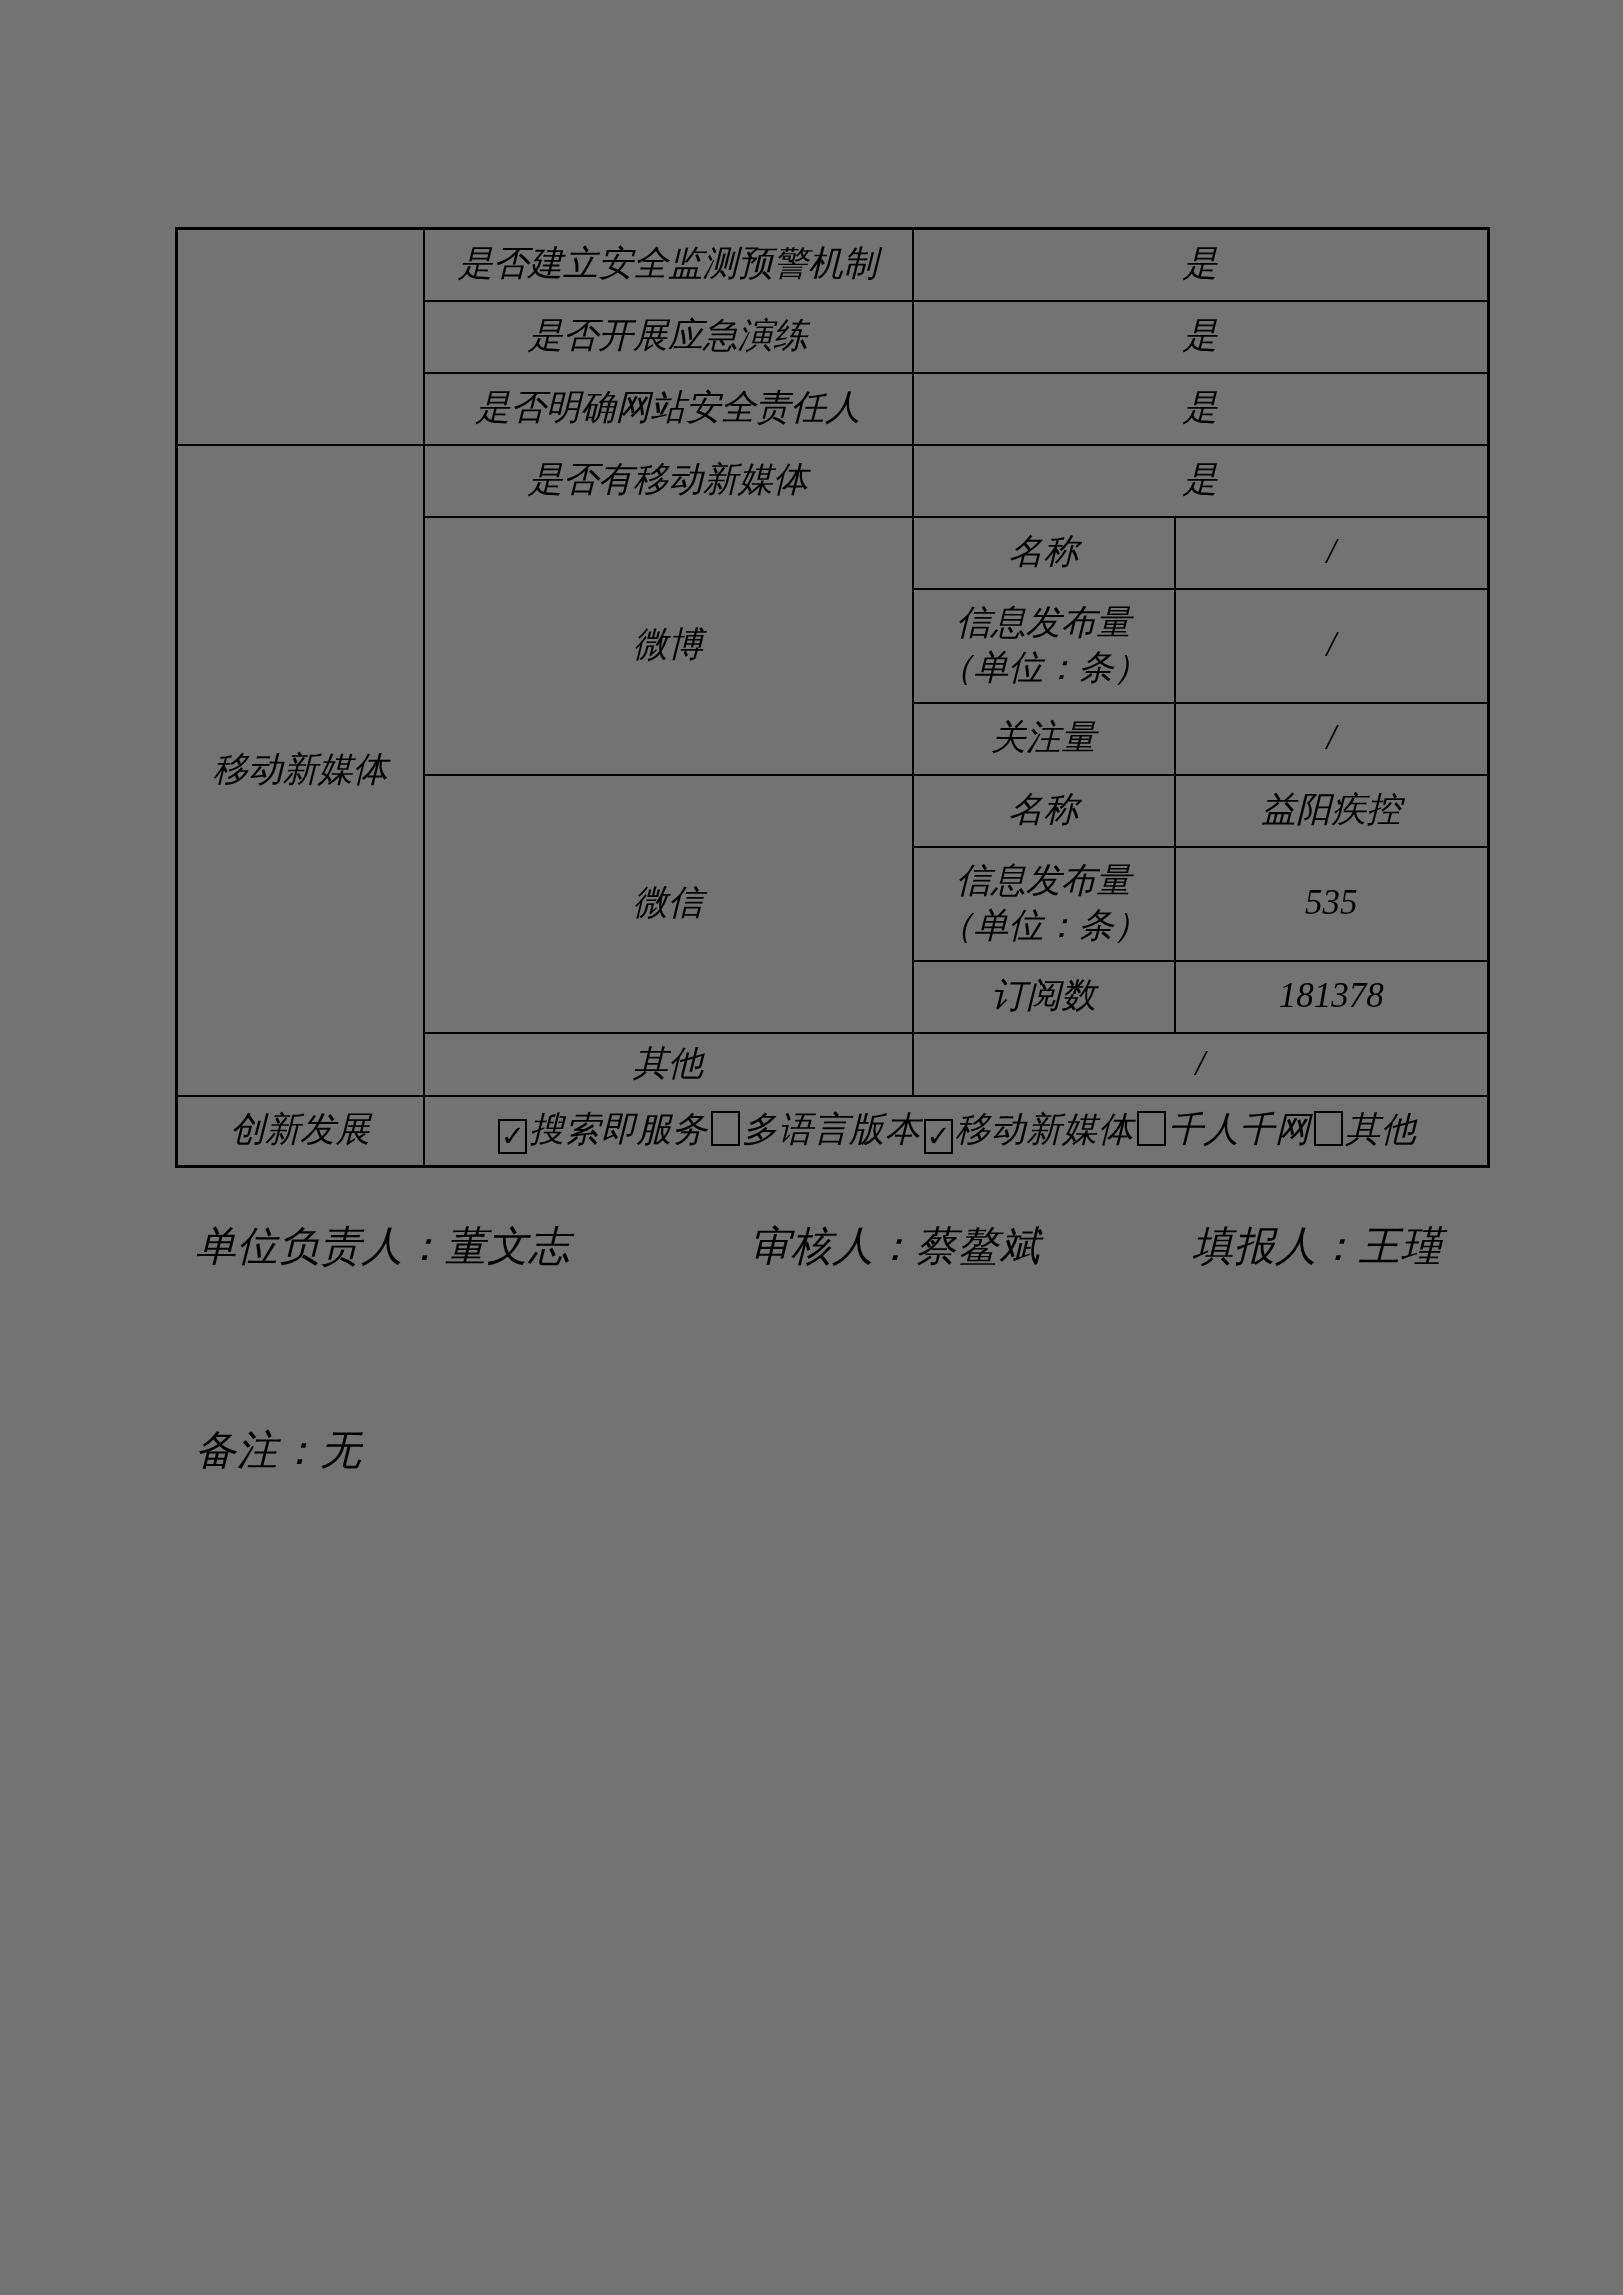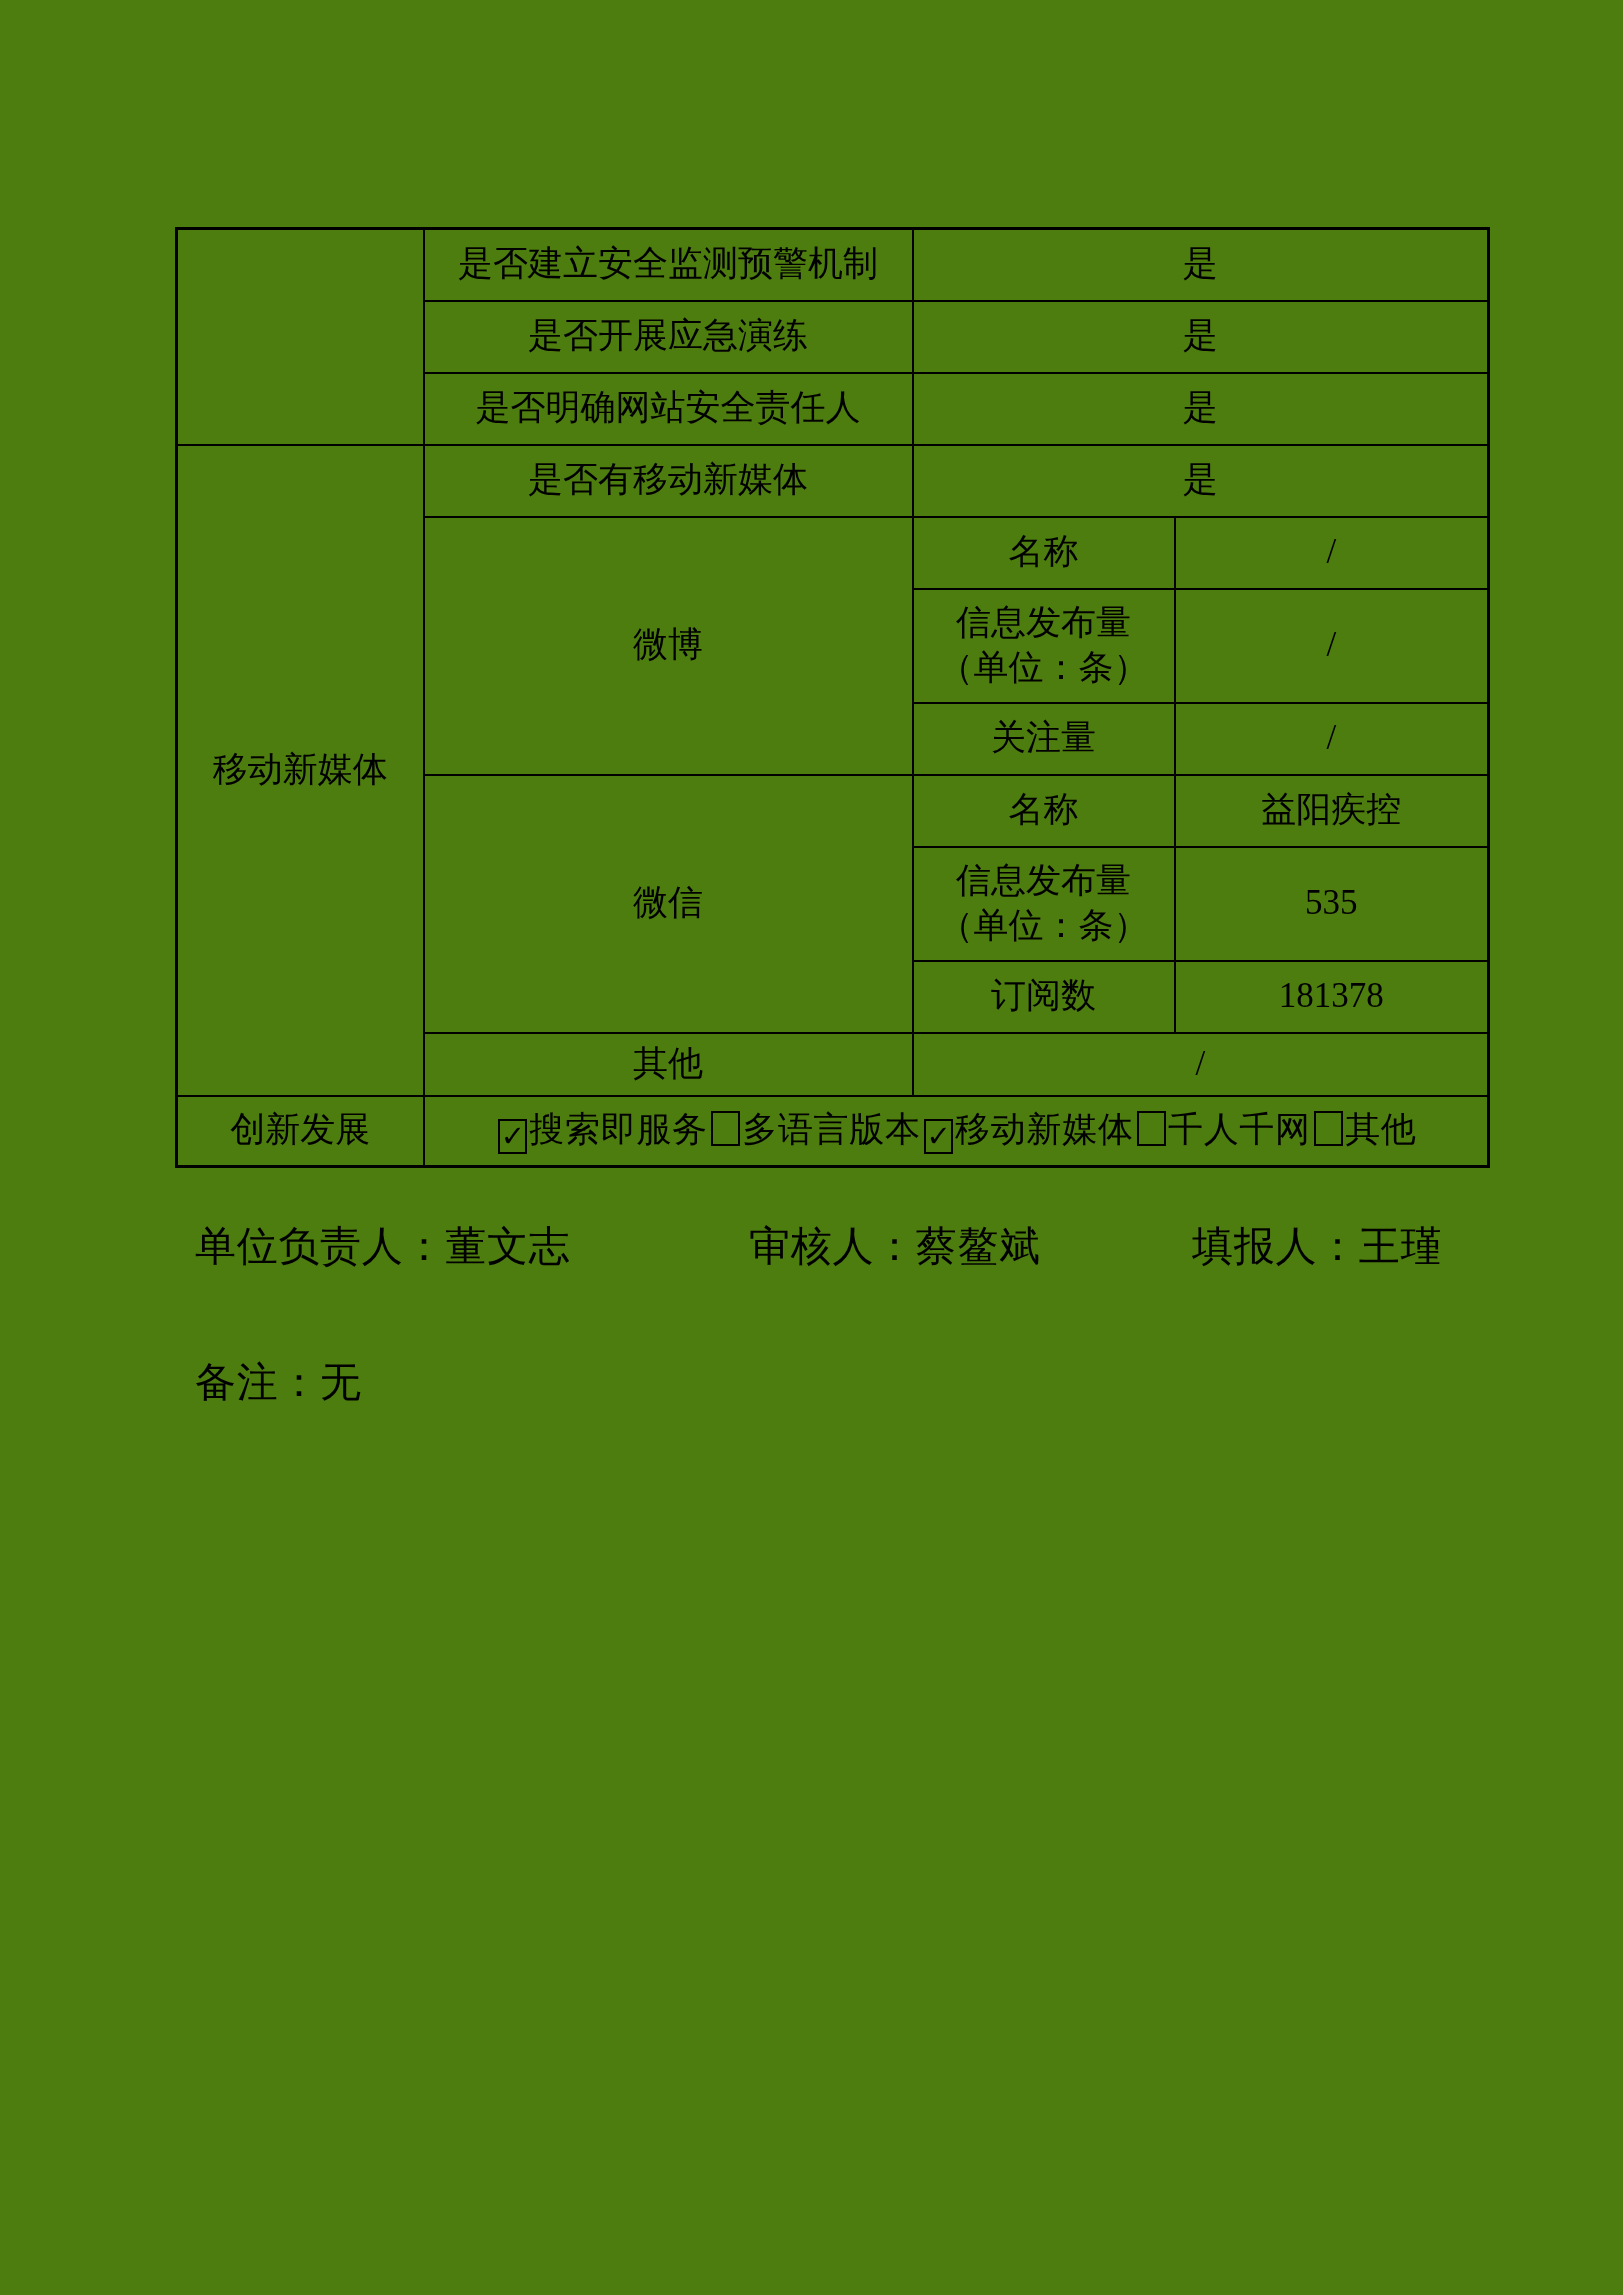--- a/index.html
+++ b/index.html
@@ -1,23 +1,24 @@
 <!DOCTYPE html>
 <html style="font-size:11px"><head>
 <meta charset="utf-8">
 <style>
   html, body { margin: 0; padding: 0; background: #e8e8e8; }
   .page {
     position: relative;
     width: 1623px;
     height: 2295px;
-    background: #4d7c0f;
+    background: #737373;
     font-family: "Liberation Serif", "DejaVu Serif", serif;
     color: #000000;
     overflow: hidden;
+    font-style: italic;
   }
 
   
   table.report {
     position: absolute;
     left: 175px;
     top: 227px;
     width: 1312px;
     border-collapse: collapse;
     table-layout: fixed;
@@ -146,18 +147,18 @@
     <span>单位负责人：</span><span>董文志</span>
   </div>
   <div class="fitem" style="left:749px; top:1224px;">
     <span>审核人：</span><span>蔡鳌斌</span>
   </div>
   <div class="fitem" style="left:1192px; top:1224px;">
     <span>填报人：</span><span>王瑾</span>
   </div>
 
 
-  <div class="fitem" style="left:195px; top:1360px;">
+  <div class="fitem" style="left:195px; top:1428px;">
     <span>备注：</span><span>无</span>
   </div>
 
 </div>
 
 
 </body></html>

